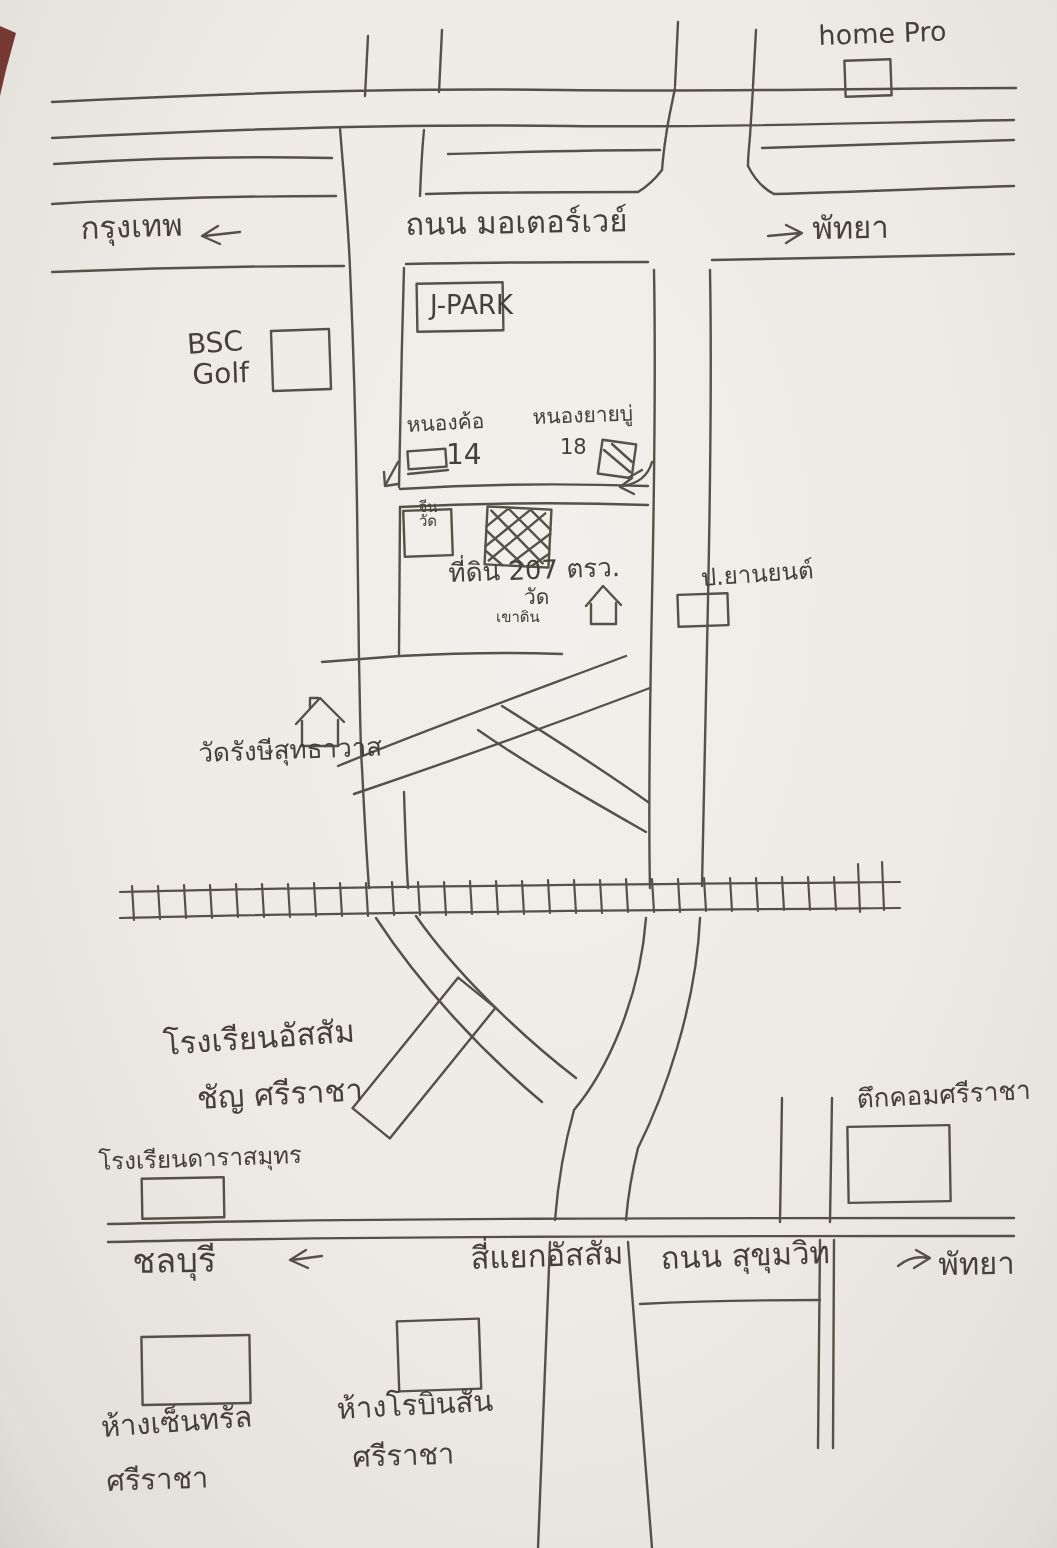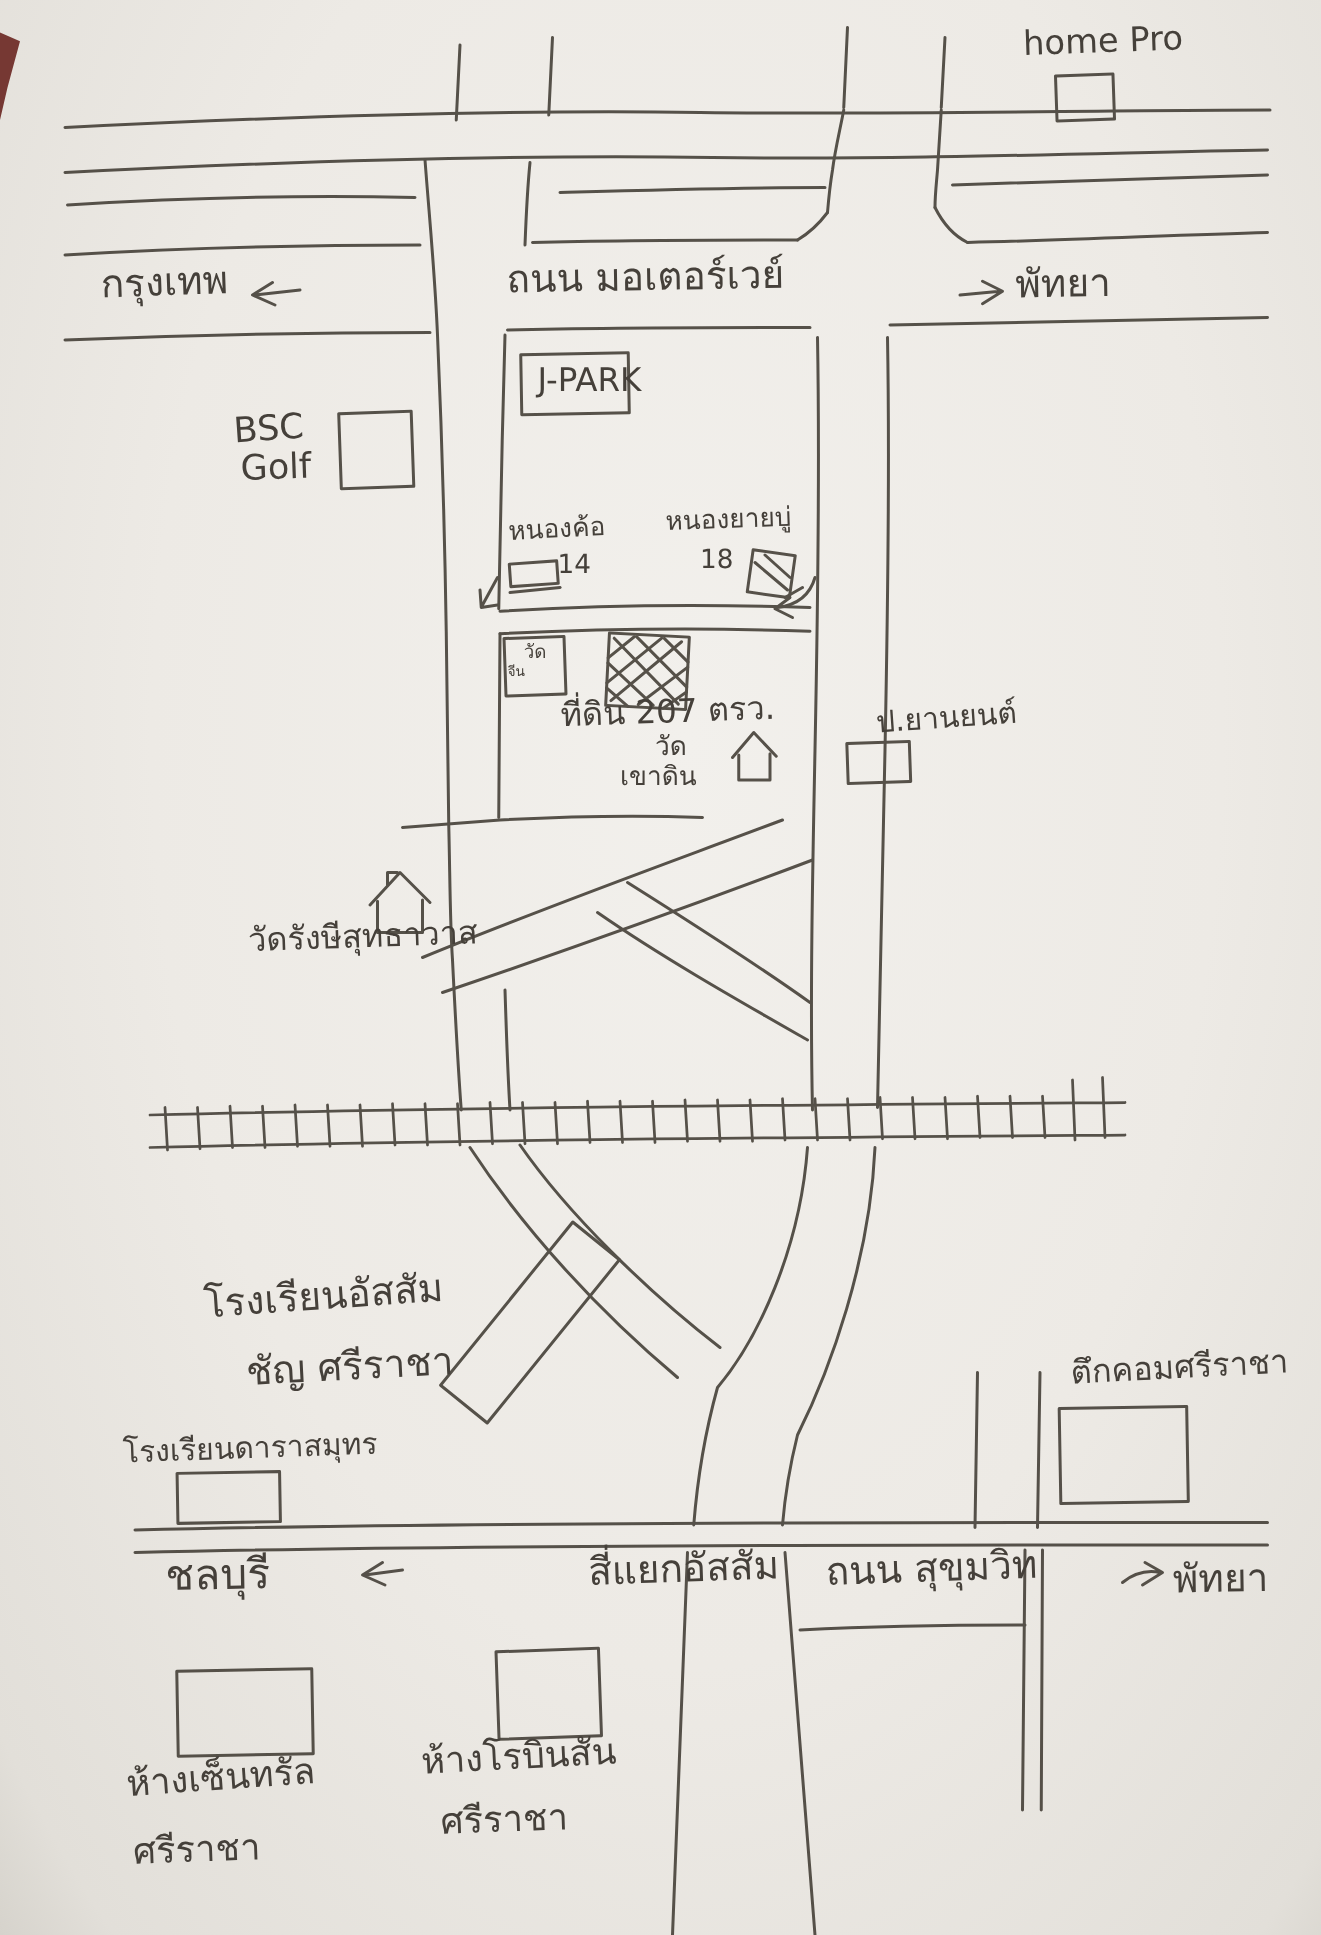--- a/index.html
+++ b/index.html
@@ -189,28 +189,28 @@
 
   <div class="lbl" style="left:818px;top:22px;font-size:27px;transform:rotate(-2deg)">home Pro</div>
   <div class="lbl" style="left:80px;top:212px;font-size:31px;transform:rotate(-2deg)">กรุงเทพ</div>
   <div class="lbl" style="left:405px;top:208px;font-size:31px;transform:rotate(-1deg)">ถนน มอเตอร์เวย์</div>
   <div class="lbl" style="left:812px;top:212px;font-size:31px;transform:rotate(-1deg)">พัทยา</div>
   <div class="lbl" style="left:430px;top:292px;font-size:26px">J-PARK</div>
   <div class="lbl" style="left:186px;top:330px;font-size:28px;transform:rotate(-4deg)">BSC</div>
   <div class="lbl" style="left:192px;top:360px;font-size:28px;transform:rotate(-2deg)">Golf</div>
 
   <div class="lbl" style="left:406px;top:414px;font-size:21px;transform:rotate(-3deg)">หนองค้อ</div>
-  <div class="lbl" style="left:446px;top:440px;font-size:21px">14</div>
+  <div class="lbl" style="left:446px;top:440px;font-size:28px">14</div>
   <div class="lbl" style="left:532px;top:406px;font-size:21px;transform:rotate(-2deg)">หนองยายบู่</div>
   <div class="lbl" style="left:560px;top:436px;font-size:21px">18</div>
   <div class="lbl" style="left:406px;top:514px;font-size:15px;width:44px;text-align:center">วัด</div>
-  <div class="lbl" style="left:406px;top:532px;font-size:11px;width:44px;">จีน</div>
+  <div class="lbl" style="left:406px;top:500px;font-size:15px;width:44px;text-align:center">จีน</div>
   <div class="lbl" style="left:448px;top:560px;font-size:26px;transform:rotate(-2deg)">ที่ดิน 207 ตรว.</div>
   <div class="lbl" style="left:524px;top:586px;font-size:21px">วัด</div>
-  <div class="lbl" style="left:496px;top:610px;font-size:21px">เขาดิน</div>
+  <div class="lbl" style="left:496px;top:610px;font-size:15px">เขาดิน</div>
   <div class="lbl" style="left:700px;top:566px;font-size:24px;transform:rotate(-4deg)">ป.ยานยนต์</div>
   <div class="lbl" style="left:198px;top:740px;font-size:26px;transform:rotate(-2deg)">วัดรังษีสุทธาวาส</div>
 
   <div class="lbl" style="left:162px;top:1028px;font-size:31px;transform:rotate(-4deg)">โรงเรียนอัสสัม</div>
   <div class="lbl" style="left:196px;top:1082px;font-size:31px;transform:rotate(-3deg)">ชัญ ศรีราชา</div>
   <div class="lbl" style="left:98px;top:1150px;font-size:24px;transform:rotate(-2deg)">โรงเรียนดาราสมุทร</div>
   <div class="lbl" style="left:132px;top:1244px;font-size:34px;transform:rotate(-1deg)">ชลบุรี</div>
   <div class="lbl" style="left:470px;top:1242px;font-size:31px;transform:rotate(-2deg)">สี่แยกอัสสัม</div>
   <div class="lbl" style="left:660px;top:1242px;font-size:31px;transform:rotate(-2deg)">ถนน สุขุมวิท</div>
   <div class="lbl" style="left:938px;top:1248px;font-size:31px;transform:rotate(-1deg)">พัทยา</div>

